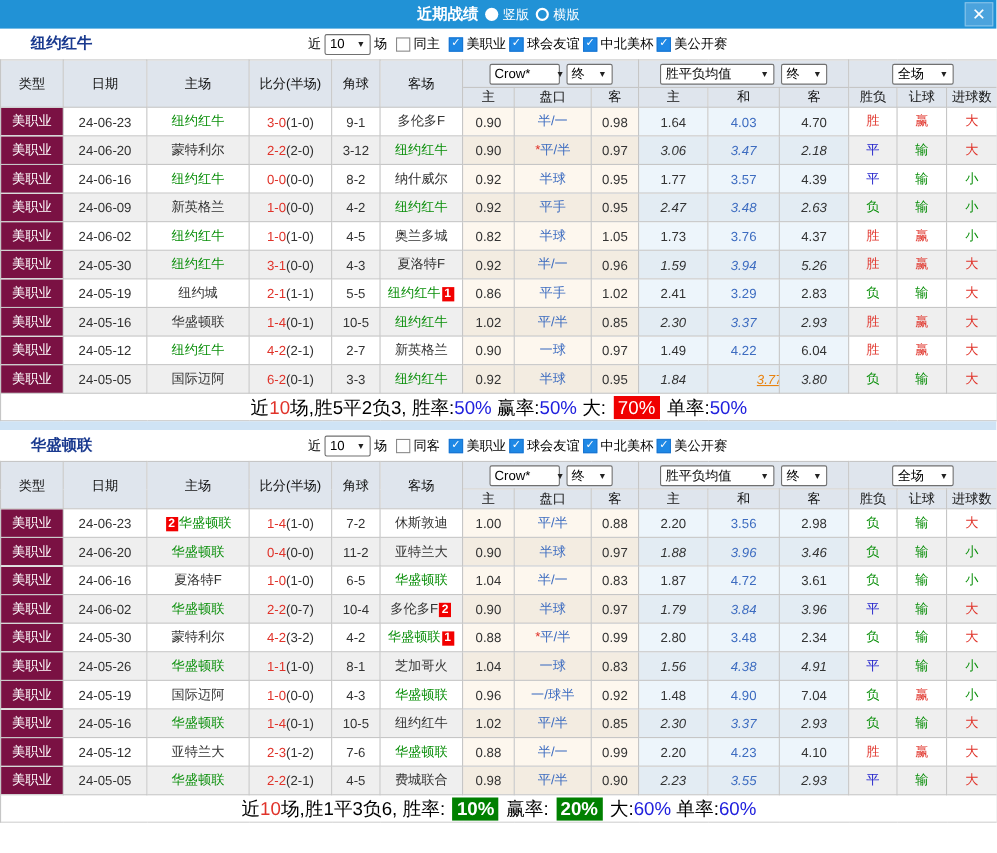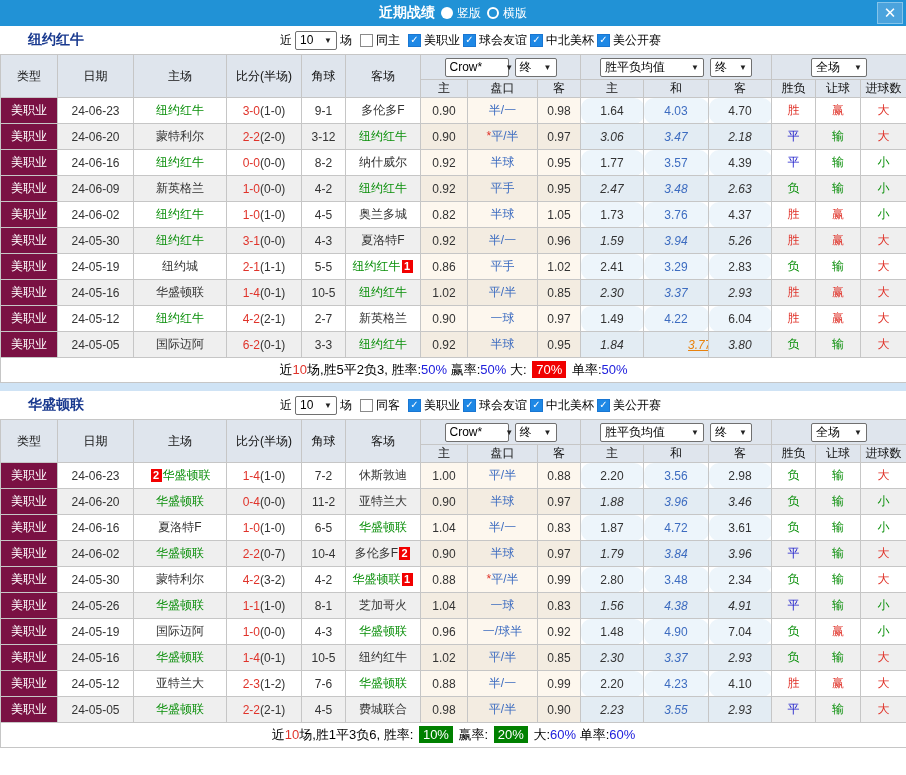--- a/index.html
+++ b/index.html
@@ -39,32 +39,32 @@
   th, td { border: 1px solid #c6c6c6; text-align: center; padding: 0; white-space: nowrap; overflow: hidden; }
   thead th { background: #dfe5ed; font-weight: normal; color: #111; }
   .h-top th { height: 25px; }
   .h-bot th { height: 16px; }
   .selwrap { display: flex; align-items: center; justify-content: center; gap: 6px; }
   tbody td { height: 26px; }
   tr.odd td { background: #fff; }
   tr.even td { background: #efefef; }
   td.league { background: #7a1143 !important; color: #fff; }
   tr.odd td.ah { background: #fdf7ee; } tr.even td.ah { background: #f3ece1; }
-  tr.odd td.eu { background: #edf5fb; border-radius: 10px; } tr.even td.eu { background: #e3ecf3; font-style: italic; }
+  tr.odd td.eu { background: #edf5fb; } tr.even td.eu { background: #e3ecf3; font-style: italic; }
   .team.g { color: #0a8f0a; }
   .sc { color: #e0332a; } .hf { color: #333; }
   .bdg { display: inline-block; background: #f20000; color: #fff; font-size: 11px;
     font-weight: bold; width: 11px; height: 13px; line-height: 13px; margin: 0 1px; }
   .hd { color: #3d6cc0; } .star { color: #e0332a; }
   .eu-draw { color: #3d6cc0; } .eu-draw.orange { color: #e8820e; text-decoration: underline; margin-left: 44px; }
   .t-r { color: #e0332a; } .t-g { color: #0a8f0a; } .t-b { color: #2222cc; }
-  tr.summary td { height: 25px; background: #fff; font-size: 13px; color: #000; }
+  tr.summary td { height: 25px; background: #fff; font-size: 17px; color: #000; }
   .seg-r { color: #e0332a; } .seg-b { color: #2020dd; }
   .seg-bgr { background: #f00000; color: #fff; padding: 1px 4px; margin: 0 2px; }
-  .seg-bgg { background: #008000; color: #fff; padding: 1px 4px; margin: 0 2px; }
+  .seg-bgg { background: #008000; color: #fff; padding: 1px 4px; margin: 0 2px; font-weight: bold; }
 </style>
 </head>
 <body>
 
 <div class="titlebar">
   <span class="title">近期战绩</span>
   <span class="radio-opt">
     <span class="radio sel"></span>
     <span>竖版</span>
   </span>

